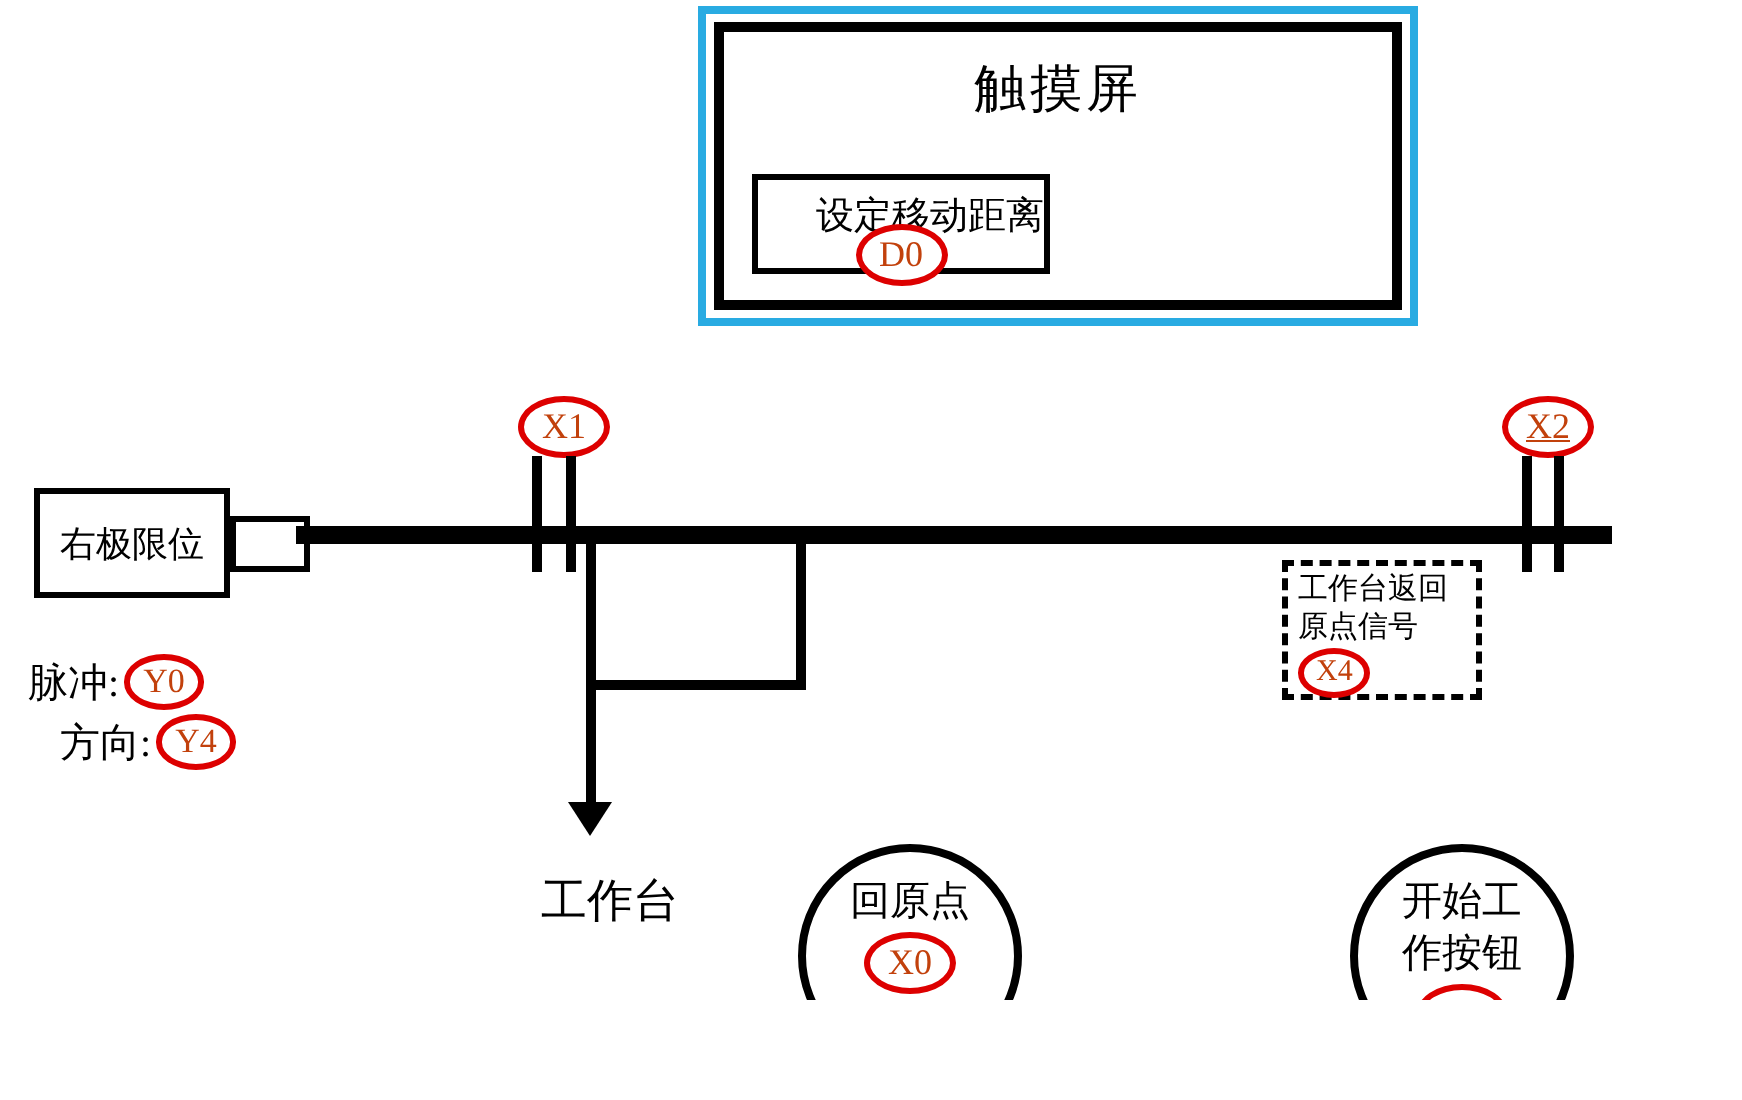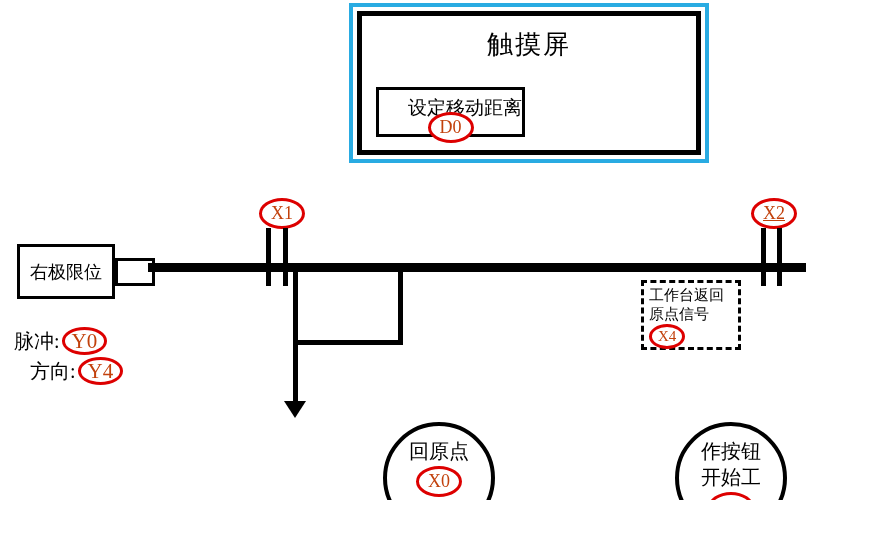--- a/index.html
+++ b/index.html
@@ -23,21 +23,21 @@
     border: 3px solid #dd0000;
     border-radius: 50%;
     padding: 0 9px;
     font-size: 18px;
     line-height: 25px;
     background: #fff;
     color: #c2410c;
     white-space: nowrap;
   }
   .tag.small { font-size: 15px; line-height: 19px; padding: 0 6px; vertical-align: middle; }
-  .tag.io { font-size: 21px; line-height: 22px; padding: 0 7px; margin-left: 2px; }
+  .tag.io { font-size: 17px; line-height: 22px; padding: 0 7px; margin-left: 2px; }
 
   
   .panel-outer { left: 349px; top: 3px; width: 360px; height: 160px; border: 4px solid #29abe2; }
   .panel-inner { position: absolute; inset: 4px; border: 5px solid #000; background: #fff; }
   .panel-title { text-align: center; font-size: 26px; margin-top: 11px; letter-spacing: 2px; }
   .panel-fields { display: flex; justify-content: space-between; padding: 0 14px; margin-top: 25px; }
   .field-box { position: relative; width: 149px; height: 50px; border: 3px solid #000; text-align: center; }
   .field-label { font-size: 19px; margin-top: 5px; text-align: right; }
   .field-box .tag { position: absolute; left: 50%; bottom: -9px; transform: translateX(-50%); }
 
@@ -73,21 +73,21 @@
                 border: 3px dashed #000; padding: 3px 5px 0; font-size: 15px; line-height: 19px; background:#fff; }
 
   
   .io-row { display: flex; align-items: flex-end; font-size: 20px; }
   .io-pulse { left: 14px; top: 327px; }
   .io-dir   { left: 14px; top: 357px; margin-left: 16px; }
 
   
   .big-button { width: 112px; height: 112px; border: 4px solid #000; border-radius: 50%;
                 text-align: center; padding-top: 12px; font-size: 20px; line-height: 26px; background: #fff; }
-  .btn-home  { left: 383px; top: 422px; }
+  .btn-home  { left: 399px; top: 422px; }
   .btn-start { left: 675px; top: 422px; }
   .big-button .tag { margin-top: 2px; }
 </style>
 </head>
 <body>
 
 <div class="canvas">
 
   <div class="abs panel-outer">
     <div class="panel-inner">
@@ -121,30 +121,31 @@
   </div>
   <div class="abs io-row io-dir">
     <span>方向:</span>
     <span class="tag io">Y4</span>
   </div>
 
   <div class="abs workbench"></div>
   <div class="abs arrow-stem"></div>
   <div class="abs arrow-head"></div>
   <div class="abs origin-text">
+    <div>工作台</div>
   </div>
 
   <div class="abs sensor-box">
     <span>工作台返回原点信号</span>
     <span class="tag small">X4</span>
   </div>
 
   <div class="abs big-button btn-home">
     <div>回原点</div>
     <span class="tag">X0</span>
   </div>
   <div class="abs big-button btn-start">
+    <div>开始工</div>
     <div>作按钮</div>
-    <div>开始工</div>
     <span class="tag">X3</span>
   </div>
 
 </div>
 
 </body></html>

